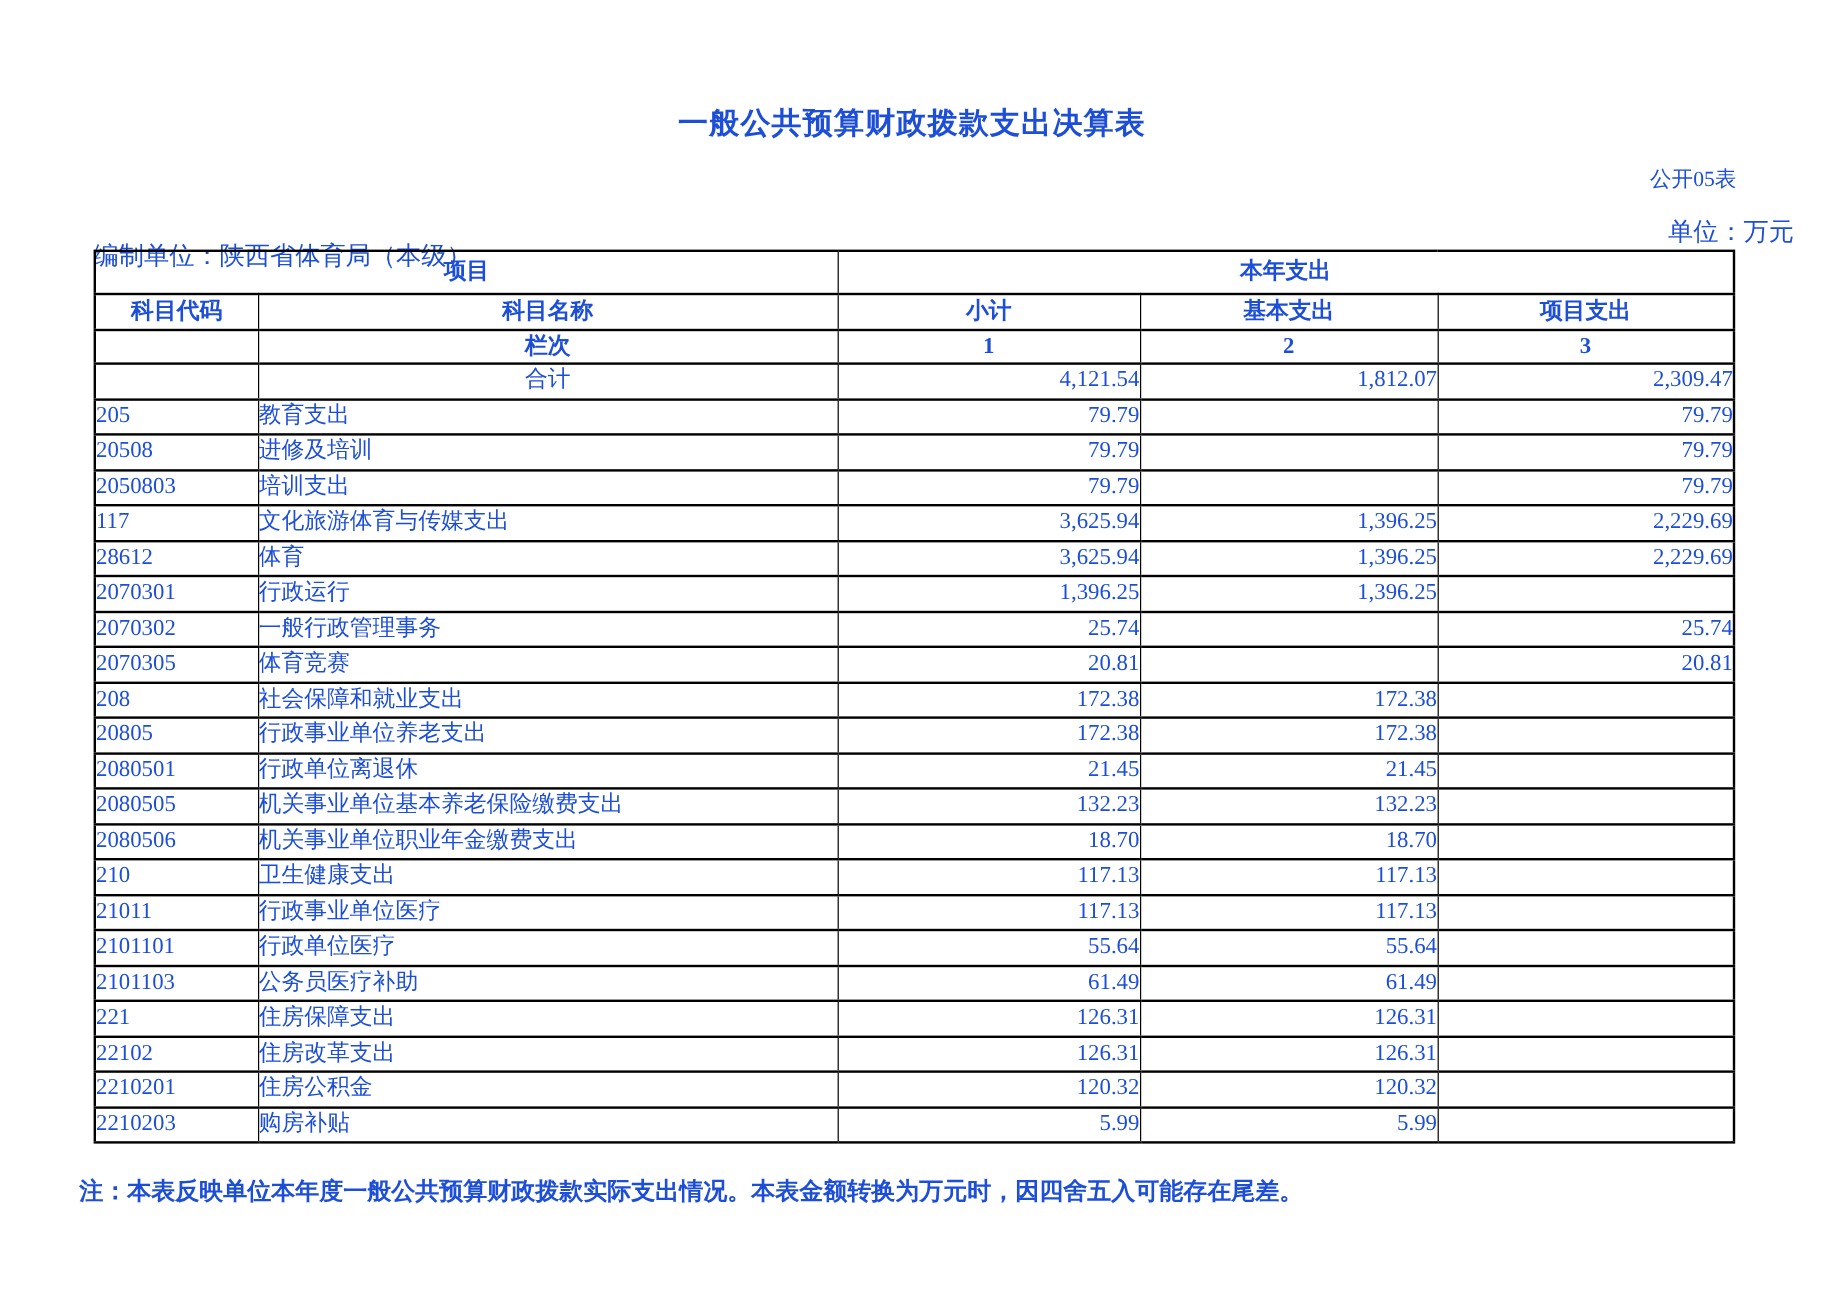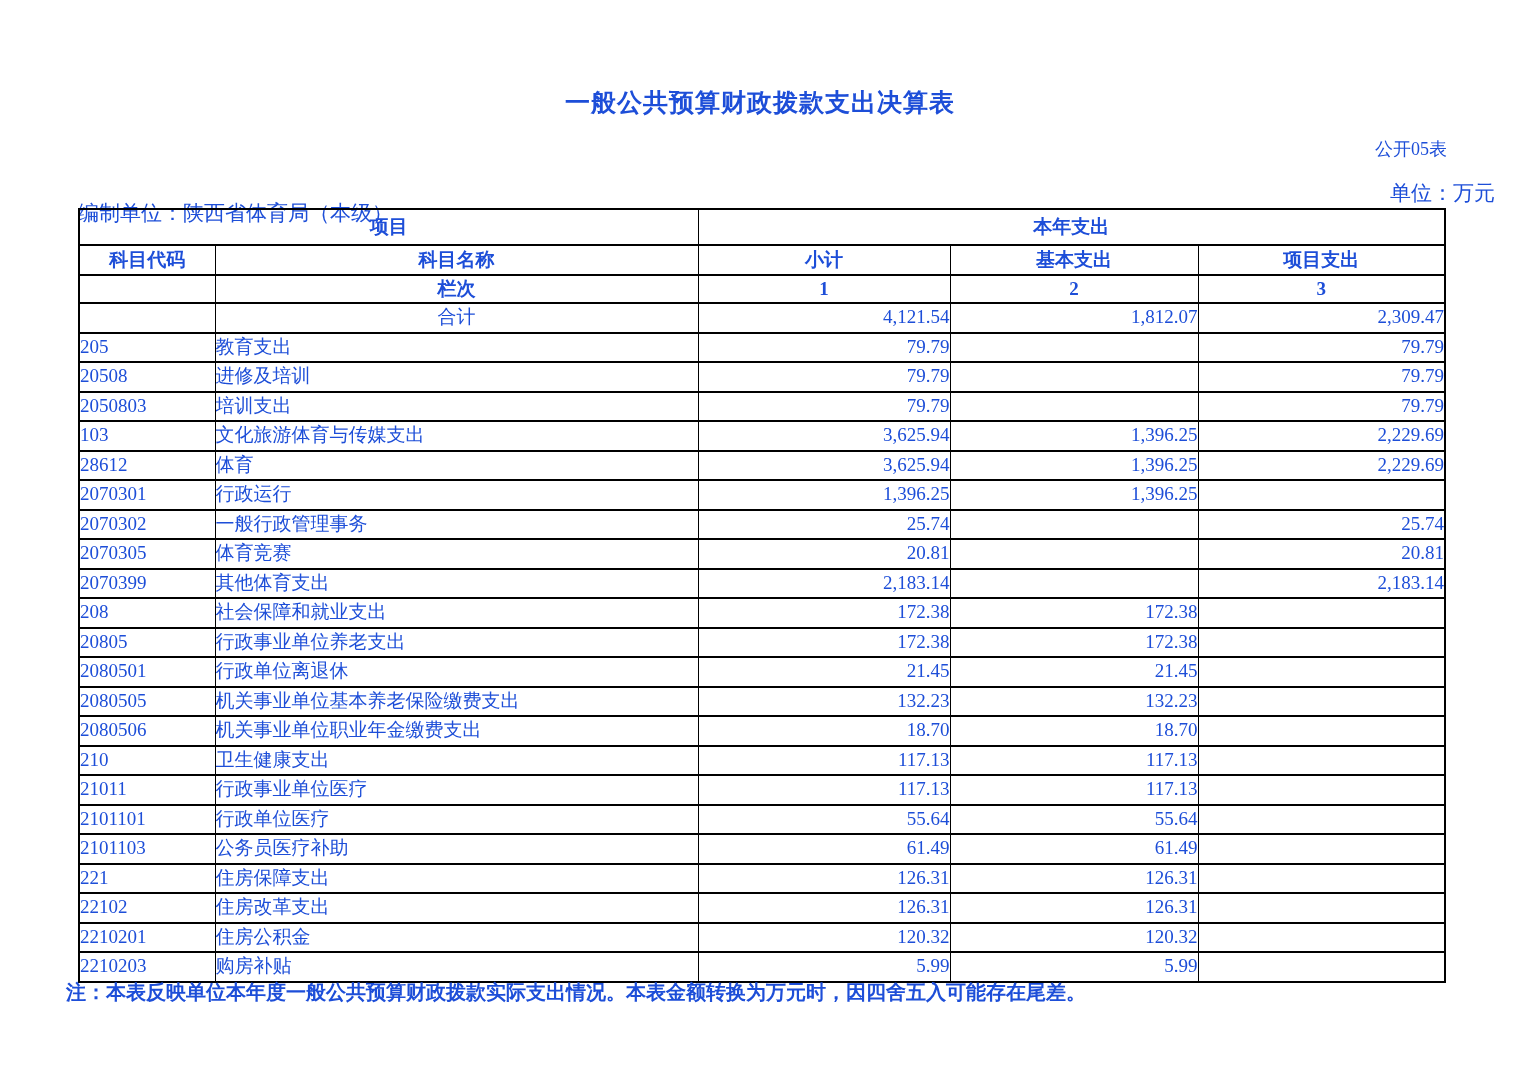--- a/index.html
+++ b/index.html
@@ -153,21 +153,21 @@
           <td class="c-num">79.79</td>
         </tr>
         <tr class="data-row">
           <td class="c-code">2050803</td>
           <td class="c-name">培训支出</td>
           <td class="c-num">79.79</td>
           <td class="c-num"></td>
           <td class="c-num">79.79</td>
         </tr>
         <tr class="data-row">
-          <td class="c-code">103</td>
+          <td class="c-code">117</td>
           <td class="c-name">文化旅游体育与传媒支出</td>
           <td class="c-num">3,625.94</td>
           <td class="c-num">1,396.25</td>
           <td class="c-num">2,229.69</td>
         </tr>
         <tr class="data-row">
           <td class="c-code">28612</td>
           <td class="c-name">体育</td>
           <td class="c-num">3,625.94</td>
           <td class="c-num">1,396.25</td>
@@ -186,27 +186,20 @@
           <td class="c-num">25.74</td>
           <td class="c-num"></td>
           <td class="c-num">25.74</td>
         </tr>
         <tr class="data-row">
           <td class="c-code">2070305</td>
           <td class="c-name">体育竞赛</td>
           <td class="c-num">20.81</td>
           <td class="c-num"></td>
           <td class="c-num">20.81</td>
-        </tr>
-        <tr class="data-row">
-          <td class="c-code">2070399</td>
-          <td class="c-name">其他体育支出</td>
-          <td class="c-num">2,183.14</td>
-          <td class="c-num"></td>
-          <td class="c-num">2,183.14</td>
         </tr>
         <tr class="data-row">
           <td class="c-code">208</td>
           <td class="c-name">社会保障和就业支出</td>
           <td class="c-num">172.38</td>
           <td class="c-num">172.38</td>
           <td class="c-num"></td>
         </tr>
         <tr class="data-row">
           <td class="c-code">20805</td>

